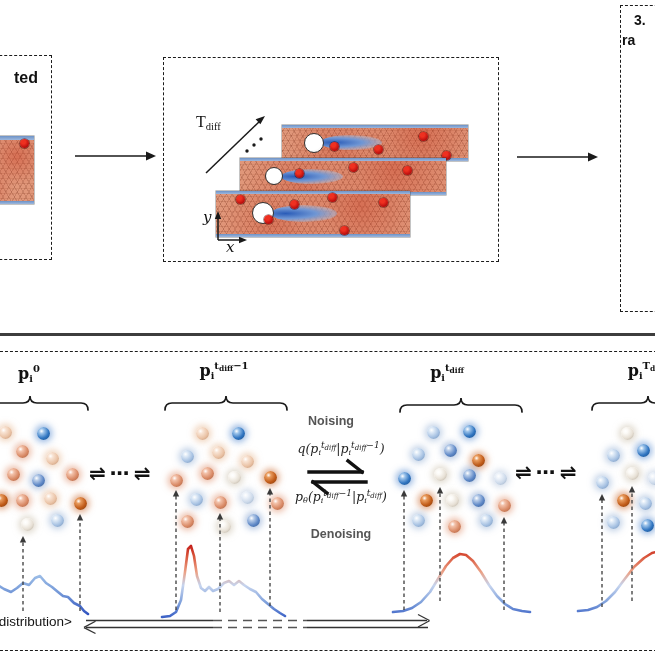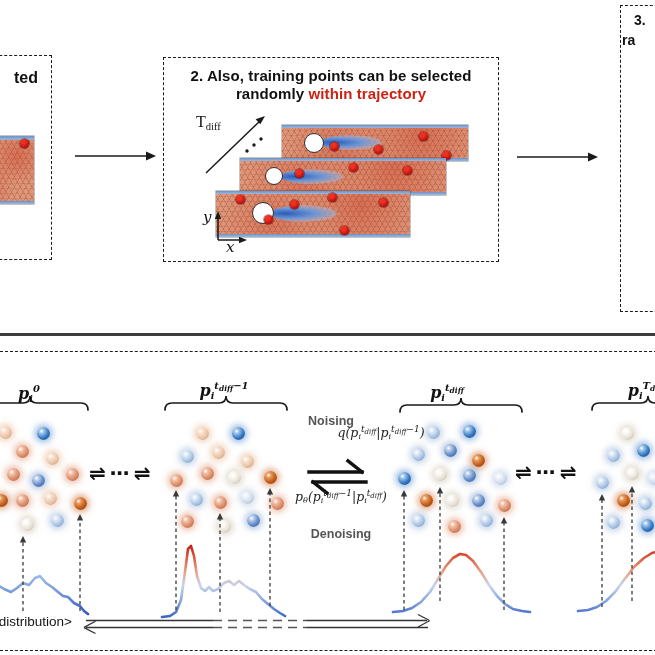--- a/index.html
+++ b/index.html
@@ -19,22 +19,22 @@
   .medge{position:absolute;left:0;right:0;height:3.5px;
      background:linear-gradient(180deg,#6d92c6,#9db7dd);}
   .cyl{position:absolute;border-radius:50%;background:radial-gradient(circle at 40% 35%,#ffffff 60%,#e8e8e8);
      border:1.3px solid #333;box-sizing:border-box;}
   .wake{position:absolute;border-radius:50%;
      background:radial-gradient(ellipse at 22% 50%, #2a5cb8 0%, #6f96d4 42%, rgba(160,190,230,.5) 68%, transparent 85%);}
   .rdot{position:absolute;width:9px;height:9px;border-radius:50%;
      background:radial-gradient(circle at 38% 32%,#ef3020 25%,#b80d0d 70%,#7d0505);
      box-shadow:0 0 0 .8px rgba(70,0,0,.55);}
   .sphere{position:absolute;width:13px;height:13px;border-radius:50%;}
-  .plabel{position:absolute;font-family:"DejaVu Serif",serif;font-style:italic;font-weight:bold;
-     font-size:16px;transform:translateX(-50%);white-space:nowrap;margin-top:20px;}
+  .plabel{position:absolute;font-family:"DejaVu Serif",serif;font-weight:bold;
+     font-size:16px;transform:translateX(-50%);white-space:nowrap;}
   .plabel sub{font-size:9.5px;font-weight:bold;vertical-align:-3px;}
   .plabel sup{font-size:10px;font-weight:bold;vertical-align:7px;letter-spacing:0;}
   .plabel sup sub{font-size:7.5px;vertical-align:-2px;}
   .eq{position:absolute;font-family:"DejaVu Serif",serif;font-style:italic;font-size:12.5px;
      transform:translateX(-50%);white-space:nowrap;color:#222;}
   .eq sub{font-size:8px;vertical-align:-2px;}
   .eq sup{font-size:9px;vertical-align:5px;}
   .eq sup sub{font-size:7px;vertical-align:-1.5px;}
   .process-word{position:absolute;font-size:12.5px;font-weight:600;color:#555;
      transform:translateX(-50%);white-space:nowrap;}
@@ -54,25 +54,20 @@
   <div class="dashed-box" style="left:-160px;top:55px;width:210px;height:203px;">
     <div class="abs" style="left:0;top:13px;width:197px;text-align:right;font-size:16px;font-weight:600;">ted</div>
     <div class="mesh" style="left:125px;top:80px;width:68px;height:68px;">
       <div class="medge" style="top:0;"></div>
       <div class="medge" style="bottom:0;"></div>
       <div class="rdot" style="left:54px;top:3px;"></div>
     </div>
   </div>
 
   <div class="dashed-box" style="left:163px;top:57px;width:334px;height:203px;">
-    <div class="abs boxtitle" style="top:9px;">2. Also, training points can be selected</div>
-    <div class="abs boxtitle" style="top:27px;">
-      <span>randomly</span>
-      <span style="color:#cc2211;">within trajectory</span>
-    </div>
 
     <div class="tphys" style="left:32px;top:55px;">
       <span>T</span><sub>diff</sub>
     </div>
 
     <div class="mesh" style="left:118px;top:67px;width:186px;height:36px;">
       <div class="medge" style="top:0;height:3px;"></div>
       <div class="medge" style="bottom:0;height:3px;"></div>
       <div class="wake" style="left:38px;top:10px;width:62px;height:15px;"></div>
       <div class="cyl" style="left:22px;top:8px;width:20px;height:20px;"></div>
@@ -292,21 +287,21 @@
     <span>⋯</span>
     <span>⇌</span>
   </div>
   <div class="equi-group" style="left:515px;top:460px;">
     <span>⇌</span>
     <span>⋯</span>
     <span>⇌</span>
   </div>
 
   <div class="process-word" style="left:331px;top:414px;">Noising</div>
-  <div class="eq" style="left:341px;top:424px;margin-left:40px;">
+  <div class="eq" style="left:341px;top:440px;">
     <span>q(p</span><sub>i</sub><sup><span>t</span><sub>diff</sub></sup><span>|p</span><sub>i</sub><sup><span>t</span><sub>diff</sub><span>−1</span></sup><span>)</span>
   </div>
   <div class="eq" style="left:341px;top:488px;">
     <span>p</span><sub>θ</sub><span>(p</span><sub>i</sub><sup><span>t</span><sub>diff</sub><span>−1</span></sup><span>|p</span><sub>i</sub><sup><span>t</span><sub>diff</sub></sup><span>)</span>
   </div>
   <div class="process-word" style="left:341px;top:527px;">Denoising</div>
 
   <div class="dist-label" style="left:-130px;top:614px;width:202px;text-align:right;">&lt;Data distribution&gt;</div>
 
 </div>

